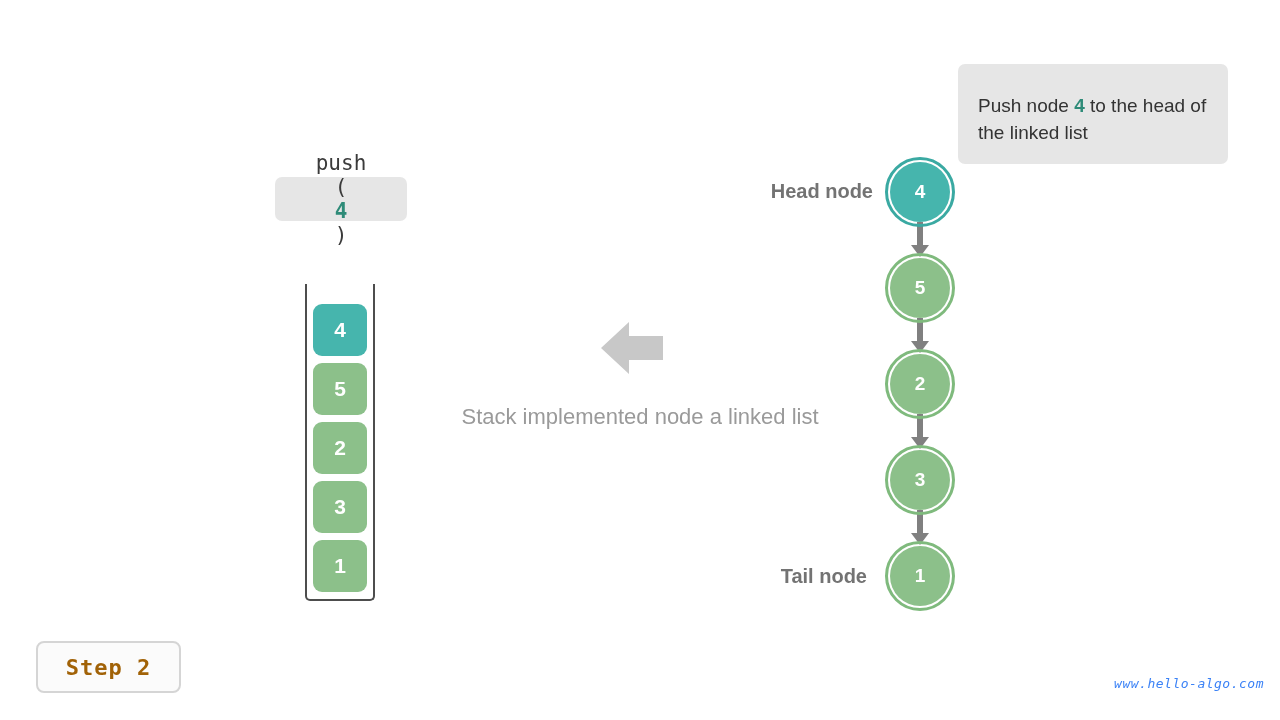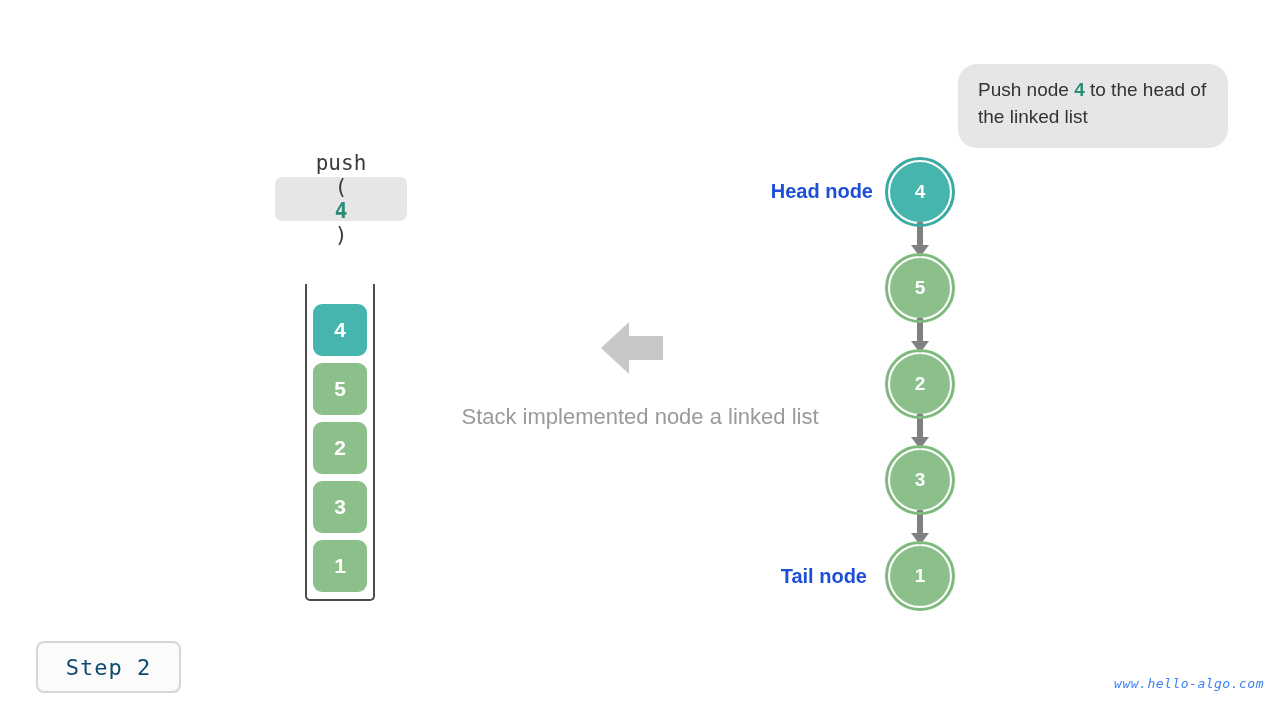--- a/index.html
+++ b/index.html
@@ -16,23 +16,23 @@
     -webkit-font-smoothing: antialiased;
   }
 
   
   #callout {
     position: absolute;
     left: 958px;
     top: 64px;
     width: 270px;
     box-sizing: border-box;
-    padding: 12px 20px 18px 20px;
+    padding: 28px 20px 18px 20px;
     background: #e6e6e6;
-    border-radius: 19px;
+    border-radius: 7px;
     color: #333333;
     font-size: 19px;
     line-height: 27px;
   }
   #callout .hl {
     color: #2e8b78;
     font-weight: bold;
   }
 
   
@@ -166,21 +166,21 @@
     width: 0;
     height: 0;
     border-left: 9px solid transparent;
     border-right: 9px solid transparent;
     border-top: 12px solid #808080;
   }
 
   
   .ll-side-label {
     position: absolute;
-    color: #1d4ed8;
+    color: #737373;
     font-size: 20px;
     font-weight: bold;
     white-space: nowrap;
     text-align: right;
   }
   #label-head { left: 585px; top: 180px; width: 288px; }
   #label-tail { left: 585px; top: 565px; width: 282px; text-align: right; }
 
   
   #step-badge {
@@ -191,22 +191,22 @@
     height: 52px;
     box-sizing: border-box;
     border: 2px solid #d5d5d5;
     border-radius: 8px;
     background: #fbfbfb;
     display: flex;
     align-items: center;
     justify-content: center;
     font-family: "DejaVu Sans Mono", "Liberation Mono", monospace;
     font-size: 22px;
-    font-weight: normal;
-    color: #0c4a6e;
+    font-weight: bold;
+    color: #a16207;
     letter-spacing: 1px;
   }
 
   
   #watermark {
     position: absolute;
     right: 16px;
     top: 676px;
     font-family: "DejaVu Sans Mono", "Liberation Mono", monospace;
     font-size: 13px;

